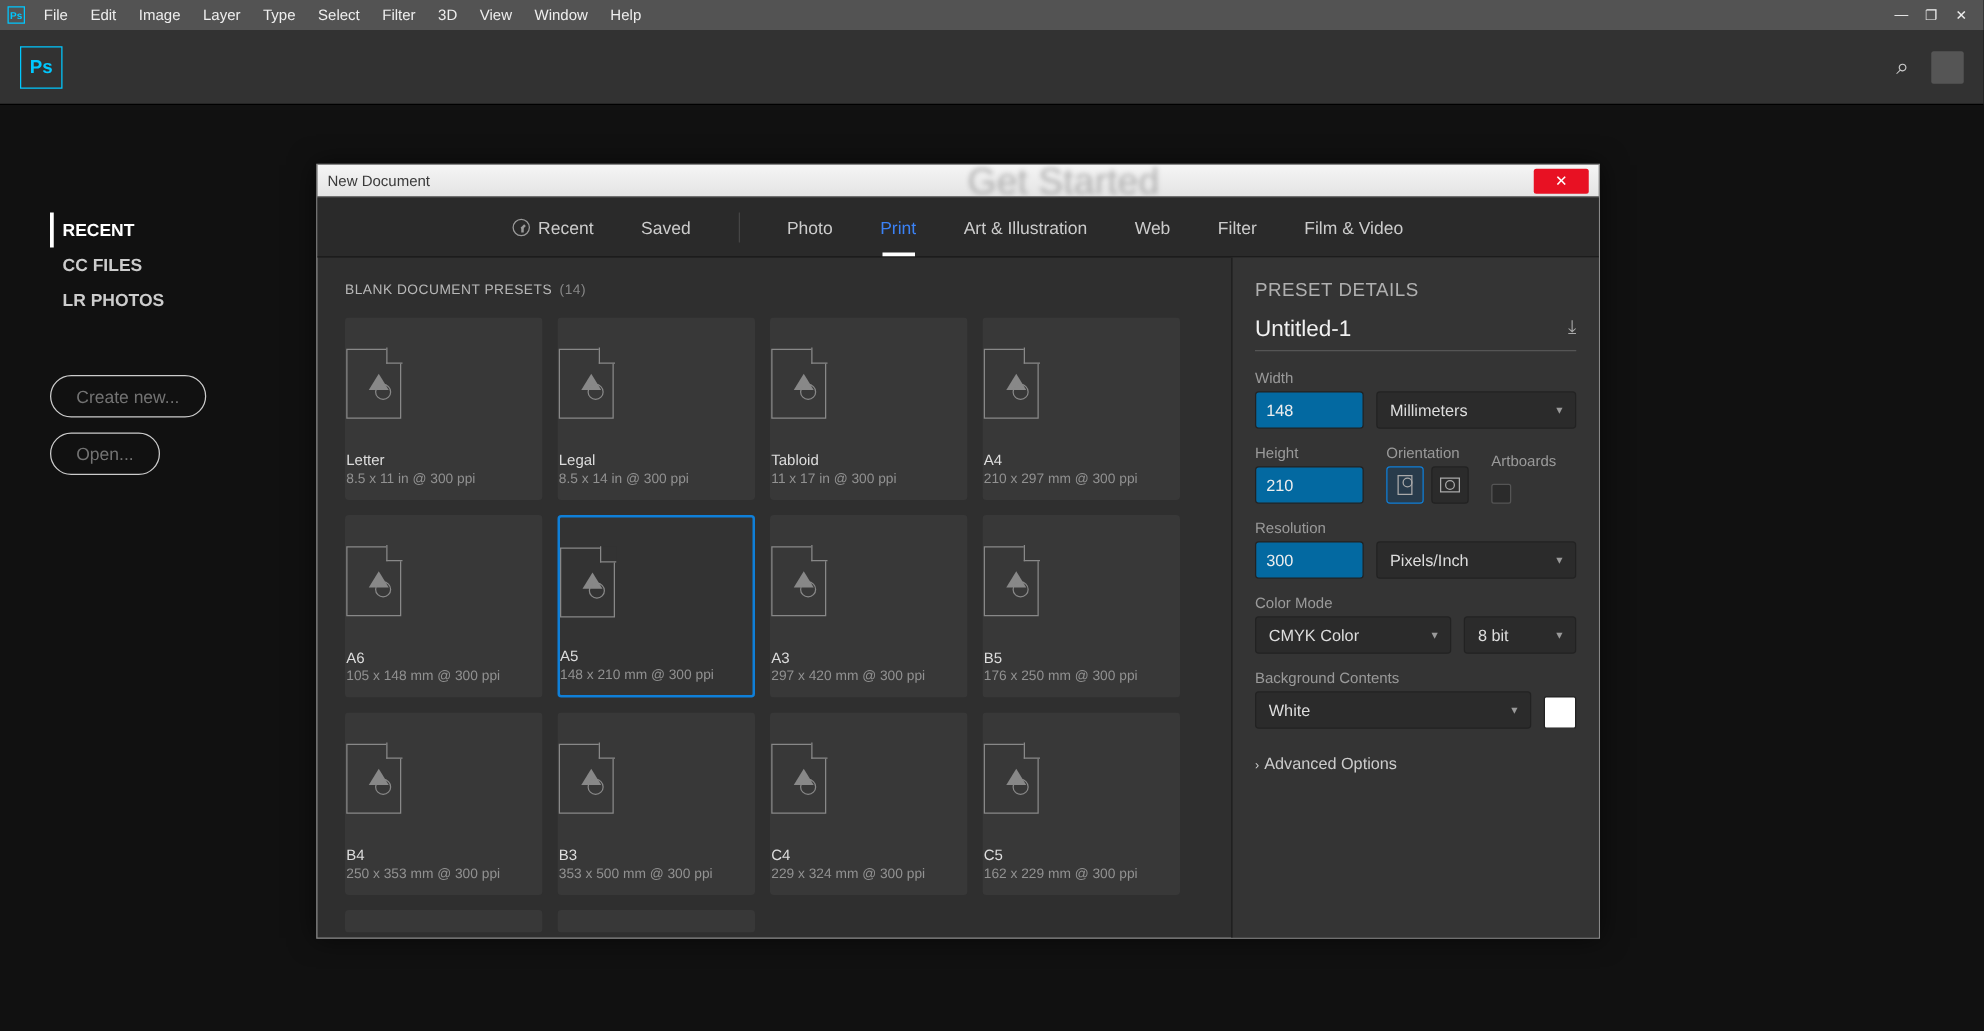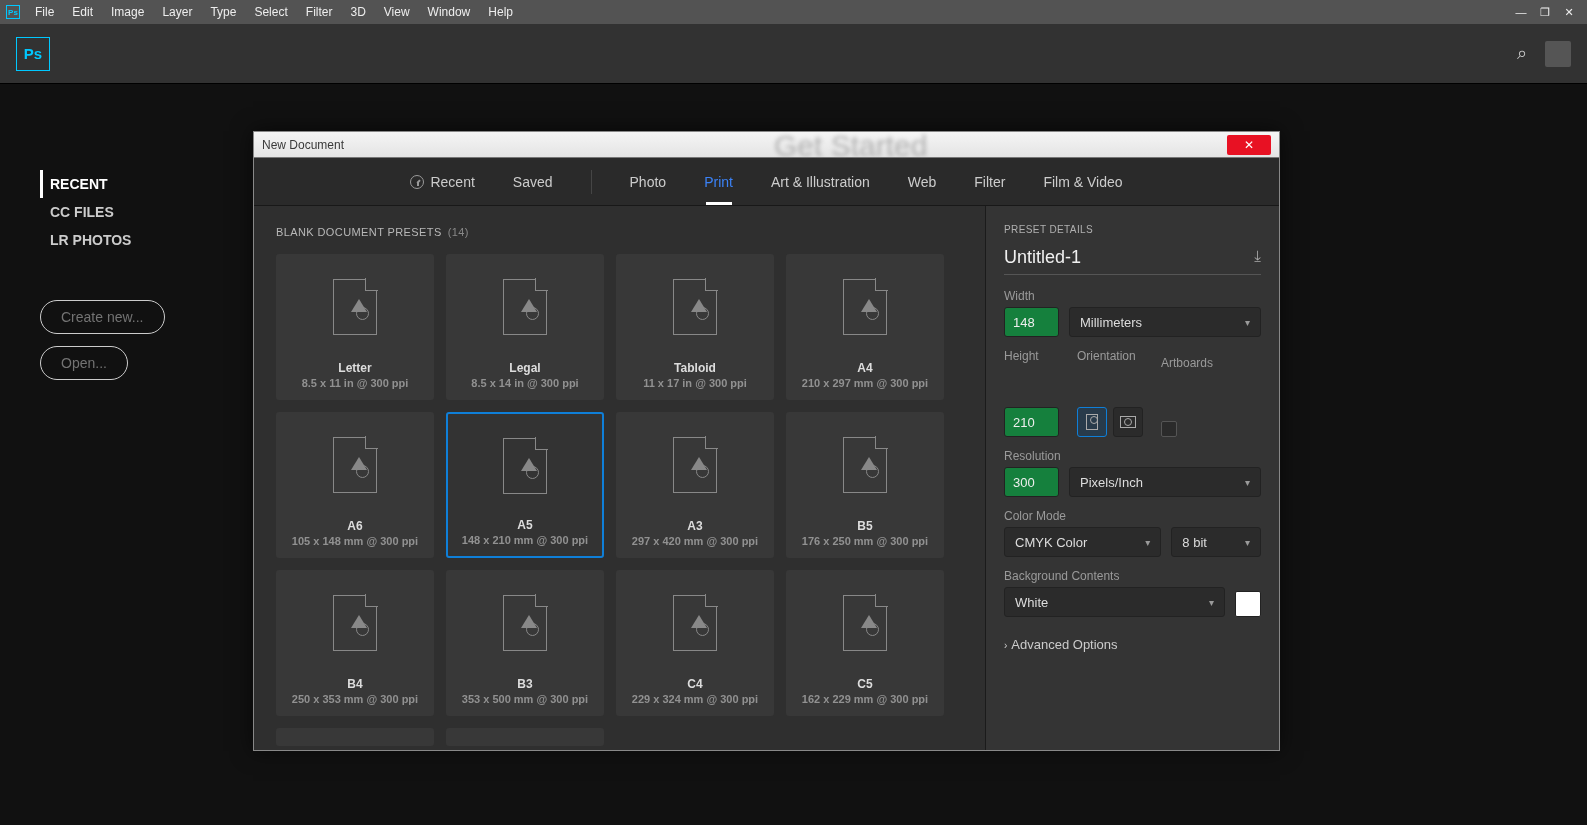--- a/index.html
+++ b/index.html
@@ -43,45 +43,45 @@
 .tab-divider{ width:1px; height:24px; background:#454545;}
 
 
 .dlg-body{ flex:1; display:flex; min-height:0;}
 .presets-area{ flex:1; padding:20px 22px 0 22px; overflow-y:auto; position:relative;}
 .presets-area::-webkit-scrollbar{width:6px;}
 .presets-area::-webkit-scrollbar-thumb{background:#555;border-radius:3px;}
 .preset-header{ font-size:11px; color:#b8b8b8; letter-spacing:.4px; margin-bottom:16px;}
 .preset-header .count{ color:#888; margin-left:6px;}
 .preset-grid{ display:grid; grid-template-columns:repeat(4,158px); gap:12px;}
-.preset-card{ height:146px; background:#383838; border:1px solid transparent; border-radius:3px; display:flex; flex-direction:column; align-items:center; justify-content:flex-end; padding-bottom:10px; cursor:pointer; position:relative;font-weight:bold;}
+.preset-card{ height:146px; background:#383838; border:1px solid transparent; border-radius:3px; display:flex; flex-direction:column; align-items:flex-start; justify-content:flex-end; padding-bottom:10px; cursor:pointer; position:relative;}
 .preset-card.selected{ border:2px solid #0f7fd8; background:#333;}
 .preset-card .doc-ic{ width:44px; height:56px; position:absolute; top:24px;}
 .preset-card .doc-page{ width:44px; height:56px; border:1.5px solid #888;}
 .preset-card .doc-page::before{content:"";position:absolute;right:-1px;top:-1px;width:12px;height:12px;background:#383838;border-left:1.5px solid #888;border-bottom:1.5px solid #888;}
 .preset-card.selected .doc-page::before{background:#333;}
 .preset-card .shapes{ position:absolute; left:50%; top:50%; transform:translate(-50%,-45%);}
 .preset-card .tri{ width:0;height:0;border-left:8px solid transparent;border-right:8px solid transparent;border-bottom:13px solid #888; position:absolute; left:-4px; top:-8px;}
 .preset-card .circ{ width:13px;height:13px;border:1.5px solid #888;border-radius:50%; position:absolute; left:1px; top:0;}
 .preset-card .p-name{ font-size:12px; color:#ddd; margin-top:4px;}
 .preset-card .p-dim{ font-size:11px; color:#919191; margin-top:2px;}
 
 
 .details{ width:294px; background:#343434; border-left:1px solid #1b1b1b; padding:18px 18px 14px 18px; display:flex; flex-direction:column; font-size:12px; position:relative;}
-.details .sec-title{ font-size:10px; color:#b0b0b0; letter-spacing:.4px; margin-bottom:12px;}
+.details .sec-title{ font-size:15px; color:#b0b0b0; letter-spacing:.4px; margin-bottom:12px;}
 .doc-name-row{ display:flex; align-items:flex-start; justify-content:space-between; border-bottom:1px solid #555; padding-bottom:6px; margin-bottom:14px;}
 .doc-name-row input{ background:transparent; border:none; color:#f0f0f0; font-size:18px; width:90%; outline:none;}
 .dl-icon{ color:#aaa; font-size:15px;}
 
 .fld-label{ color:#9a9a9a; font-size:12px; margin-bottom:4px;}
 .row{ display:flex; gap:10px; align-items:flex-end;}
-.num-in{ width:55px; height:30px; background:#15803d; border:1px solid #222; color:#eee; font-size:13px; padding:0 8px; border-radius:3px; outline:none;}
+.num-in{ width:87px; height:30px; background:#0369a1; border:1px solid #222; color:#eee; font-size:13px; padding:0 8px; border-radius:3px; outline:none;}
 .sel{ background:#2b2b2b; border:1px solid #222; color:#ddd; height:30px; border-radius:3px; display:flex; align-items:center; justify-content:space-between; padding:0 10px; flex:1; cursor:pointer; font-size:13px;}
 .chev{ color:#9a9a9a; font-size:10px;}
-.col{ display:flex; flex-direction:column;gap:40px;}
+.col{ display:flex; flex-direction:column;}
 .orient-btn{ width:30px; height:30px; background:#2b2b2b; border:1px solid #222; border-radius:3px; display:flex; align-items:center; justify-content:center; cursor:pointer;}
 .orient-btn.active{ border:1px solid #0f7fd8; background:#283b4b;}
 .orient-btn .pg{ width:12px; height:16px; border:1.5px solid #aaa; position:relative;}
 .orient-btn.landscape .pg{ width:16px; height:12px;}
 .orient-btn .pg::after{content:"";position:absolute;top:1px;left:3px;width:6px;height:6px;border:1.2px solid #aaa;border-radius:50%;}
 .cb{ width:16px; height:16px; border:1px solid #555; background:#2b2b2b; cursor:pointer; border-radius:2px;}
 .swatch{ width:26px; height:26px; background:#fff; border:1px solid #222; border-radius:2px;}
 .adv{ margin-top:14px; color:#ccc; cursor:pointer; font-size:13px;}
 .adv .ch{ font-size:10px; margin-right:4px;}
 

